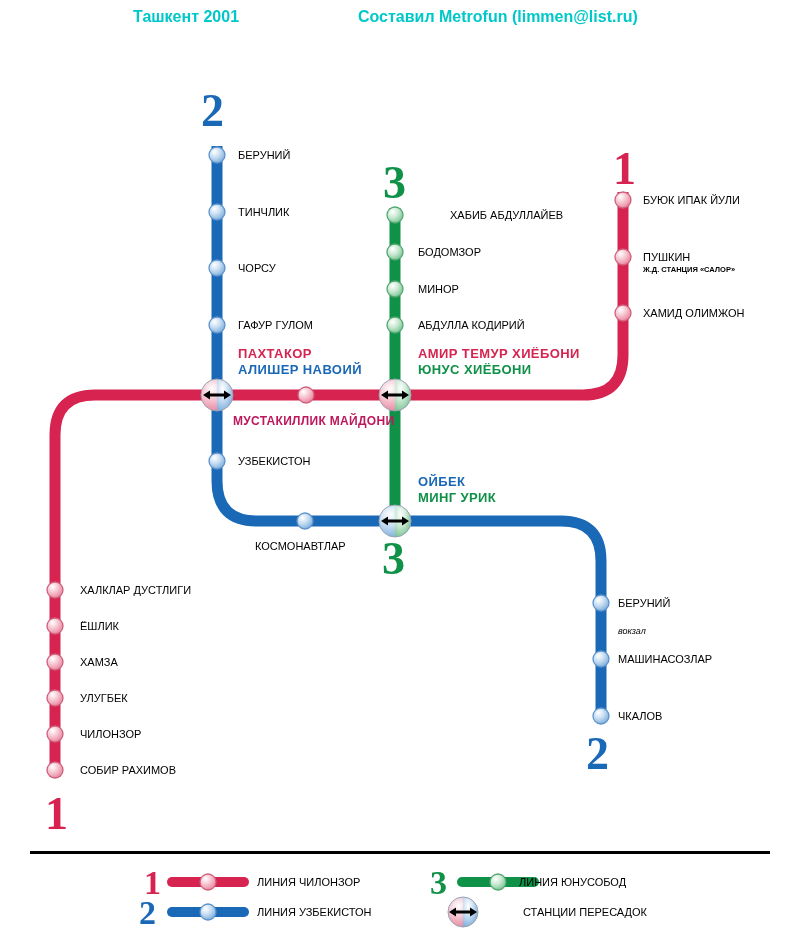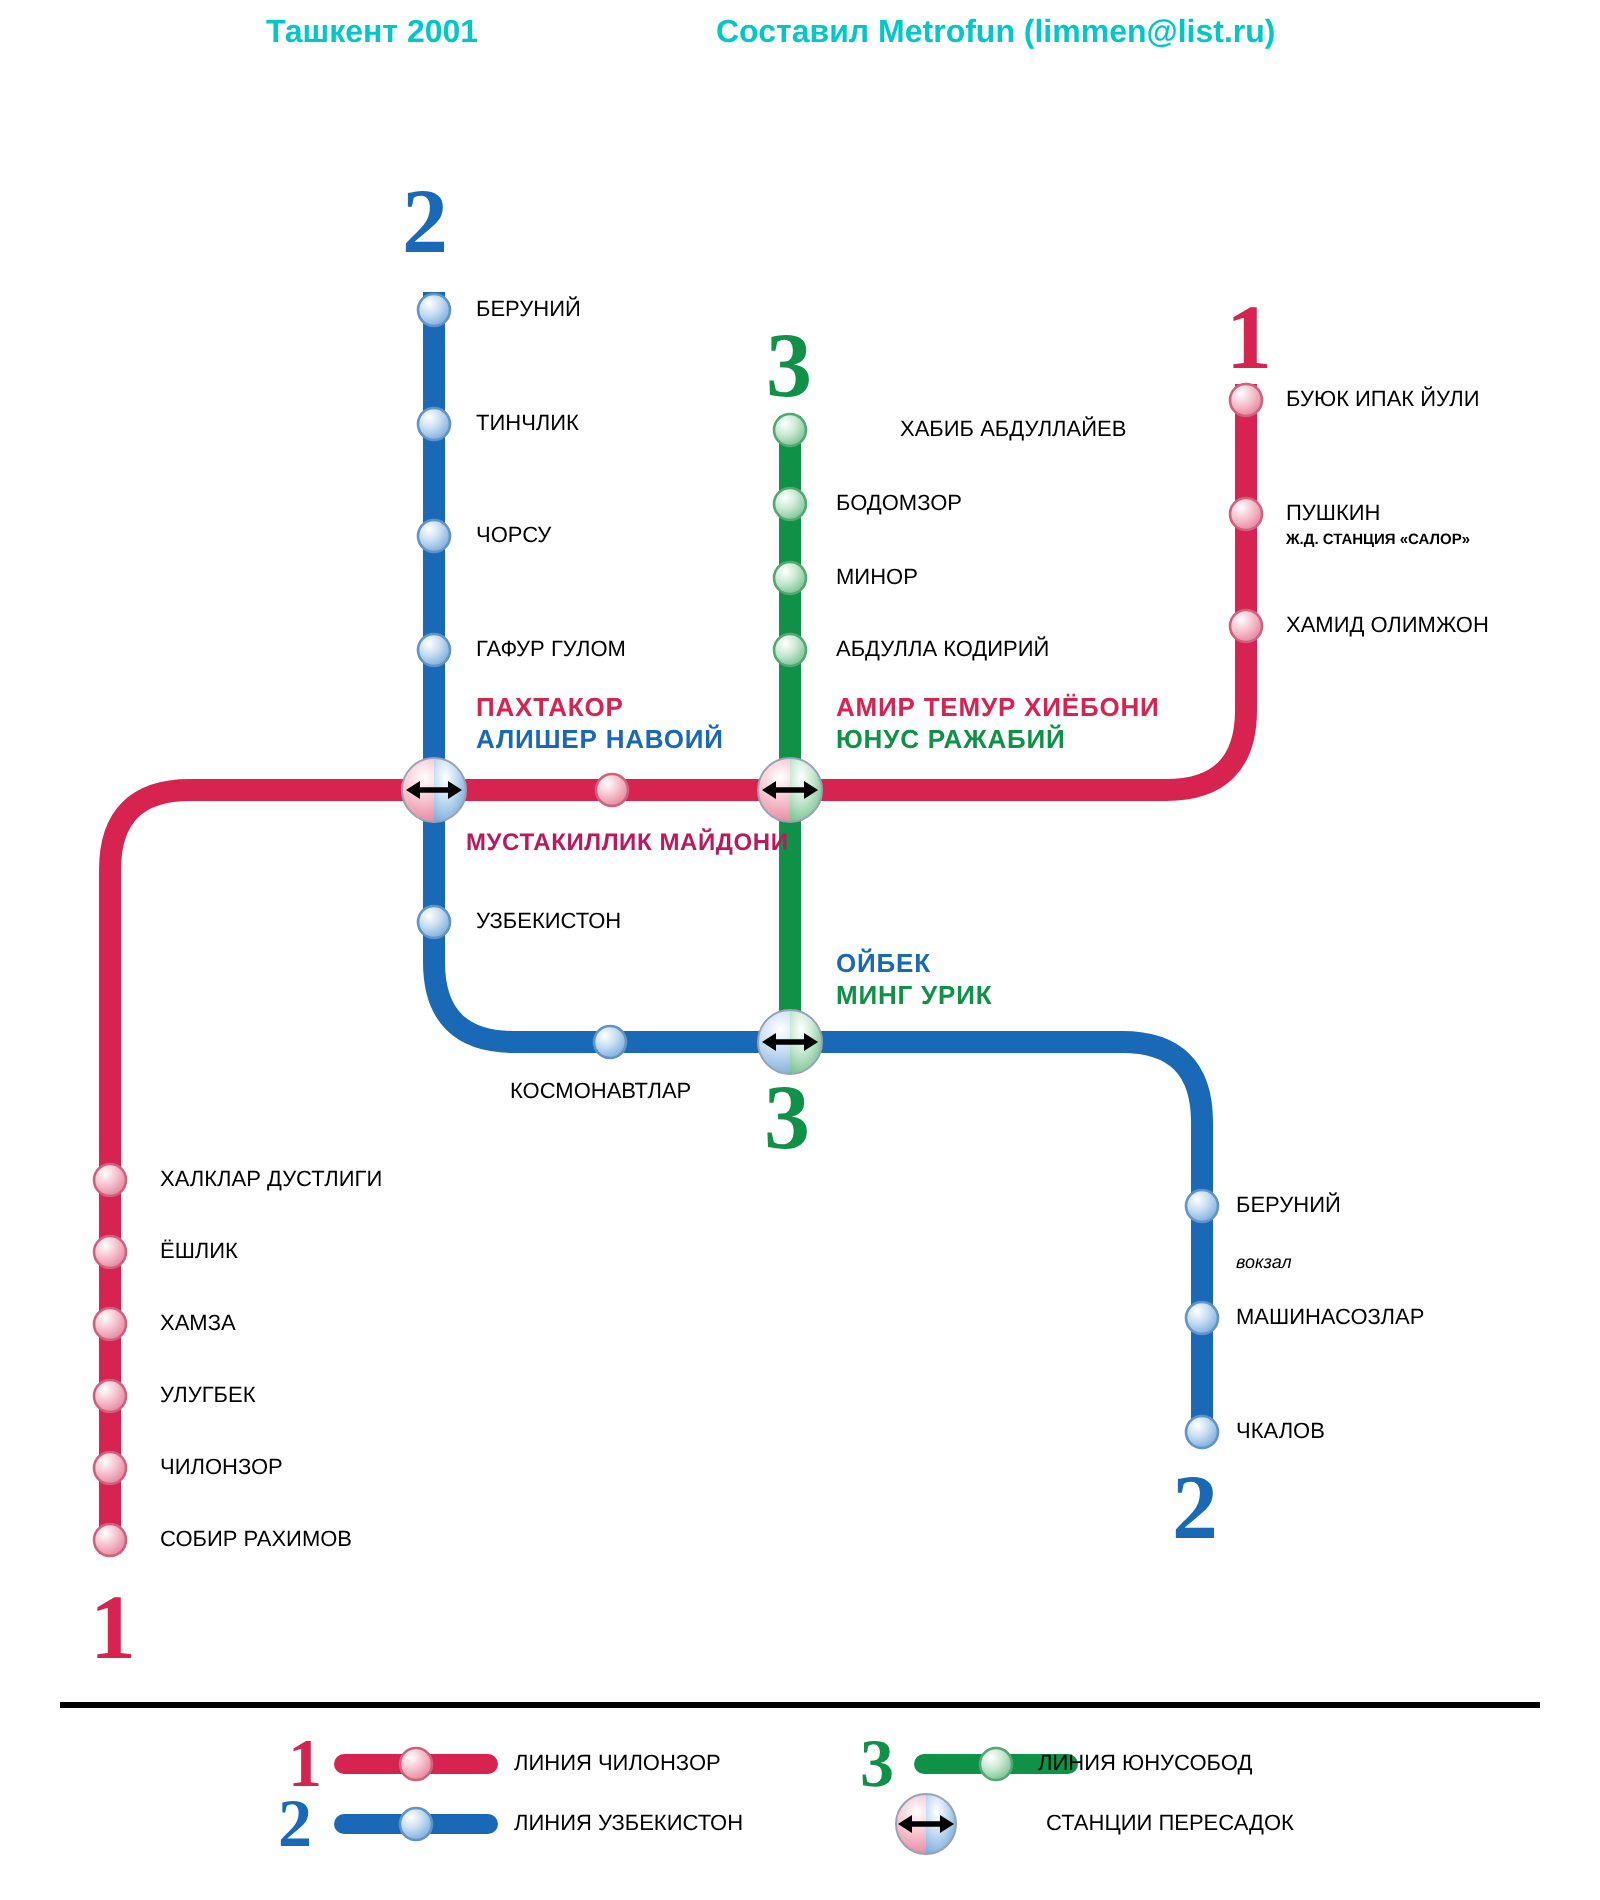--- a/index.html
+++ b/index.html
@@ -153,21 +153,21 @@
   <div class="lbl" style="left:80px;top:620px;">ЁШЛИК</div>
   <div class="lbl" style="left:80px;top:656px;">ХАМЗА</div>
   <div class="lbl" style="left:80px;top:692px;">УЛУГБЕК</div>
   <div class="lbl" style="left:80px;top:728px;">ЧИЛОНЗОР</div>
   <div class="lbl" style="left:80px;top:764px;">СОБИР РАХИМОВ</div>
 
   <div class="tlbl c1" style="left:238px;top:346px;">ПАХТАКОР</div>
   <div class="tlbl c2" style="left:238px;top:362px;">АЛИШЕР НАВОИЙ</div>
   <div class="blbl" style="left:233px;top:414px;">МУСТАКИЛЛИК МАЙДОНИ</div>
   <div class="tlbl c1" style="left:418px;top:346px;">АМИР ТЕМУР ХИЁБОНИ</div>
-  <div class="tlbl c3" style="left:418px;top:362px;">ЮНУС РАЖАБИЙ</div>
+  <div class="tlbl c3" style="left:418px;top:362px;">ЮНУС ХИЁБОНИ</div>
   <div class="tlbl c2" style="left:418px;top:474px;">ОЙБЕК</div>
   <div class="tlbl c3" style="left:418px;top:490px;">МИНГ УРИК</div>
 
   <div class="badge small c1" style="left:144px;top:866px;">1</div>
   <div class="badge small c2" style="left:139px;top:896px;">2</div>
   <div class="badge small c3" style="left:430px;top:866px;">3</div>
   <div class="lbl" style="left:257px;top:876px;">ЛИНИЯ ЧИЛОНЗОР</div>
   <div class="lbl" style="left:257px;top:906px;">ЛИНИЯ УЗБЕКИСТОН</div>
   <div class="lbl" style="left:519px;top:876px;">ЛИНИЯ ЮНУСОБОД</div>
   <div class="lbl" style="left:523px;top:906px;">СТАНЦИИ ПЕРЕСАДОК</div>

